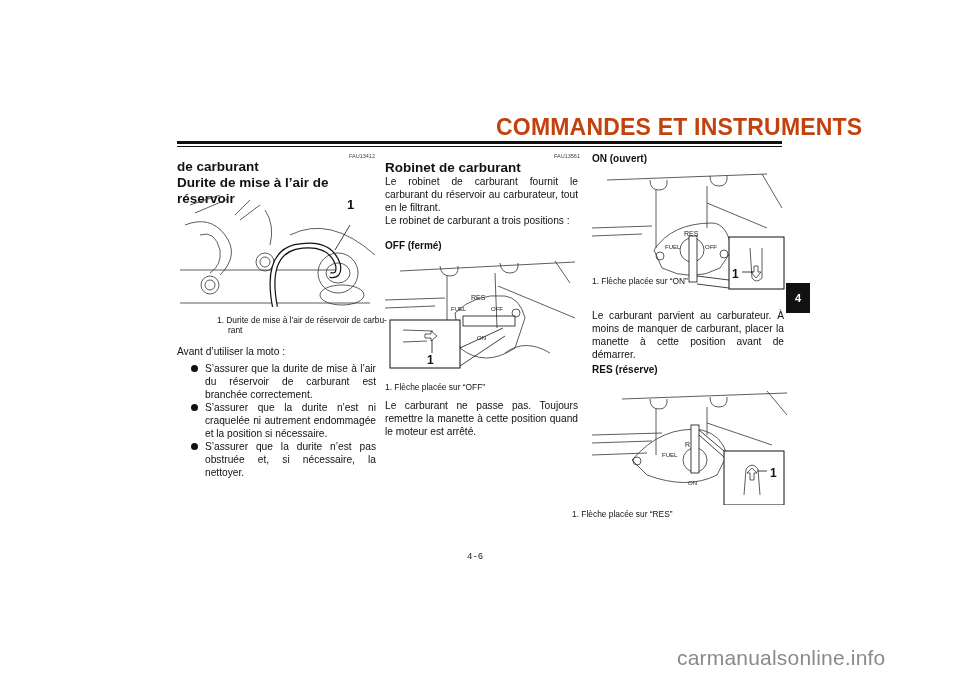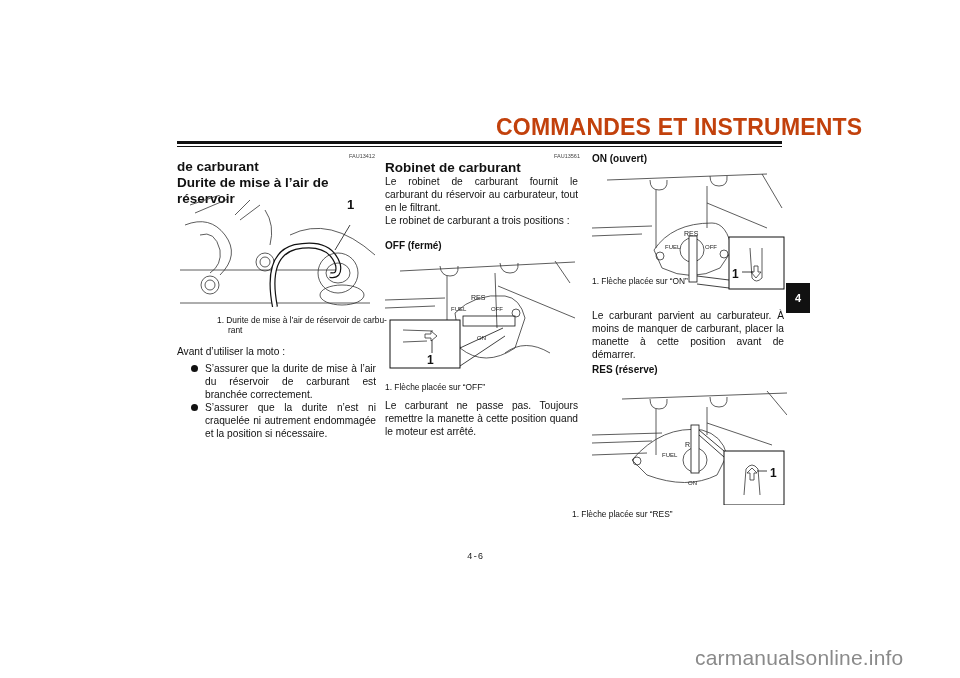--- a/index.html
+++ b/index.html
@@ -11,21 +11,21 @@
   .code{font-size:5.5px;color:#444;text-align:right;}
   .h2{font-size:13.5px;font-weight:bold;line-height:16px;}
   .body{font-size:10.2px;line-height:13px;text-align:justify;}
   .caption{font-size:8.4px;line-height:10px;}
   .sub{font-size:10px;font-weight:bold;}
   ul.bul{list-style:none;margin:4px;padding:0;}
   ul.bul li{position:relative;padding-left:17px;}
   ul.bul li:before{content:"";position:absolute;left:3px;top:3px;width:7px;height:7px;border-radius:50%;background:#111;}
   .tab{left:786px;top:283px;width:24px;height:30px;background:#111;color:#fff;font-weight:bold;font-size:11px;text-align:center;line-height:30px;}
   .pagenum{left:467px;top:552px;font-size:9px;color:#222;font-family:Liberation Mono, monospace;}
-  .watermark{left:677px;top:646px;font-size:21px;color:#8a8a8a;letter-spacing:0.2px;margin-left:18px;}
+  .watermark{left:677px;top:646px;font-size:21px;color:#8a8a8a;letter-spacing:0.2px;}
   svg text{font-family:"Liberation Sans",sans-serif;}
 </style>
 </head>
 <body>
 
 <div class="abs header-title">COMMANDES ET INSTRUMENTS</div>
 <div class="abs rule1"></div>
 <div class="abs rule2"></div>
 
 <div class="abs tab">4</div>
@@ -60,20 +60,21 @@
 <div class="abs caption" style="left:177px;top:315px;width:205px;margin-left:40px;">
   <div>1.  Durite de mise à l’air de réservoir de carbu-</div>
   <div style="padding-left:11px;">rant</div>
 </div>
 
 <div class="abs body" style="left:177px;top:345px;width:203px;">
   <div>Avant d’utiliser la moto :</div>
   <ul class="bul" style="margin-left:11px;">
     <li>S’assurer que la durite de mise à l’air du réservoir de carburant est branchée correctement.</li>
     <li>S’assurer que la durite n’est ni craquelée ni autrement endommagée et la position si nécessaire.</li>
+    <li>S’assurer que la durite n’est pas obstruée et, si nécessaire, la nettoyer.</li>
   </ul>
 </div>
 
 <div class="abs code" style="left:505px;top:153px;width:75px;">FAU13561</div>
 <div class="abs h2" style="left:385px;top:160px;">Robinet de carburant</div>
 <div class="abs body" style="left:385px;top:175px;width:193px;">
   <div>Le robinet de carburant fournit le carburant du réservoir au carburateur, tout en le filtrant.</div>
   <div>Le robinet de carburant a trois positions :</div>
 </div>
 <div class="abs sub" style="left:385px;top:240px;">OFF (fermé)</div>

